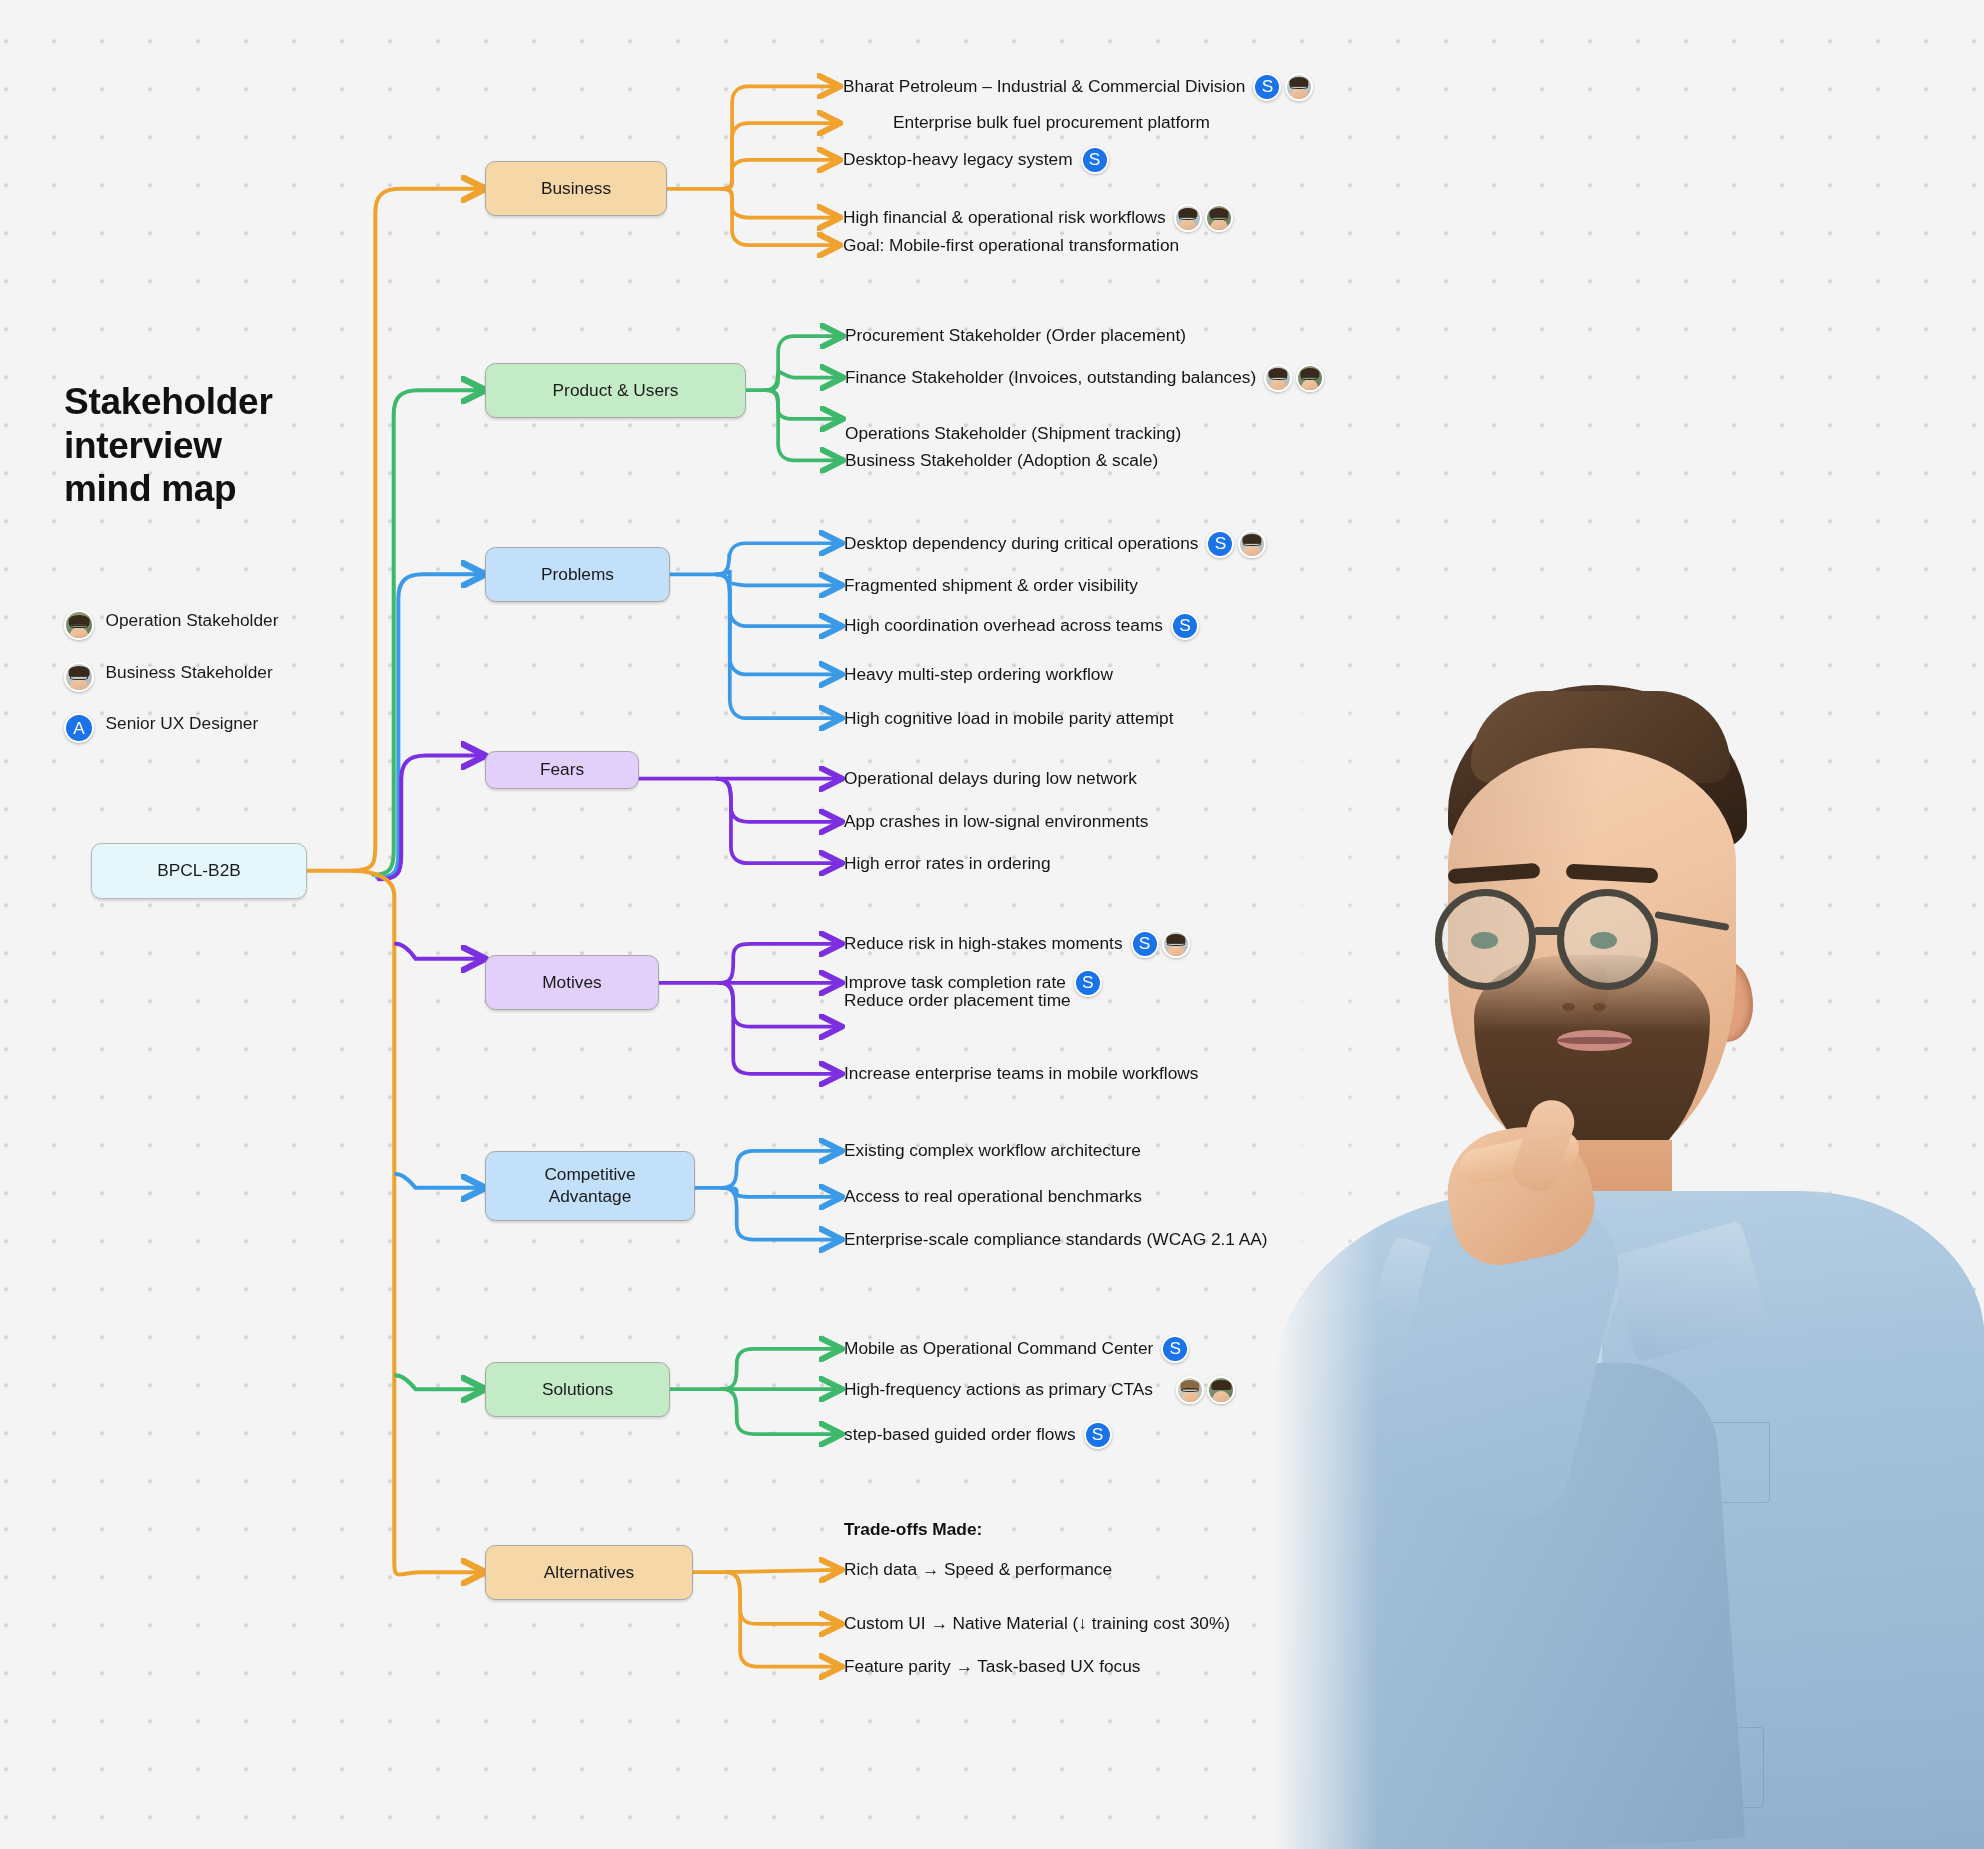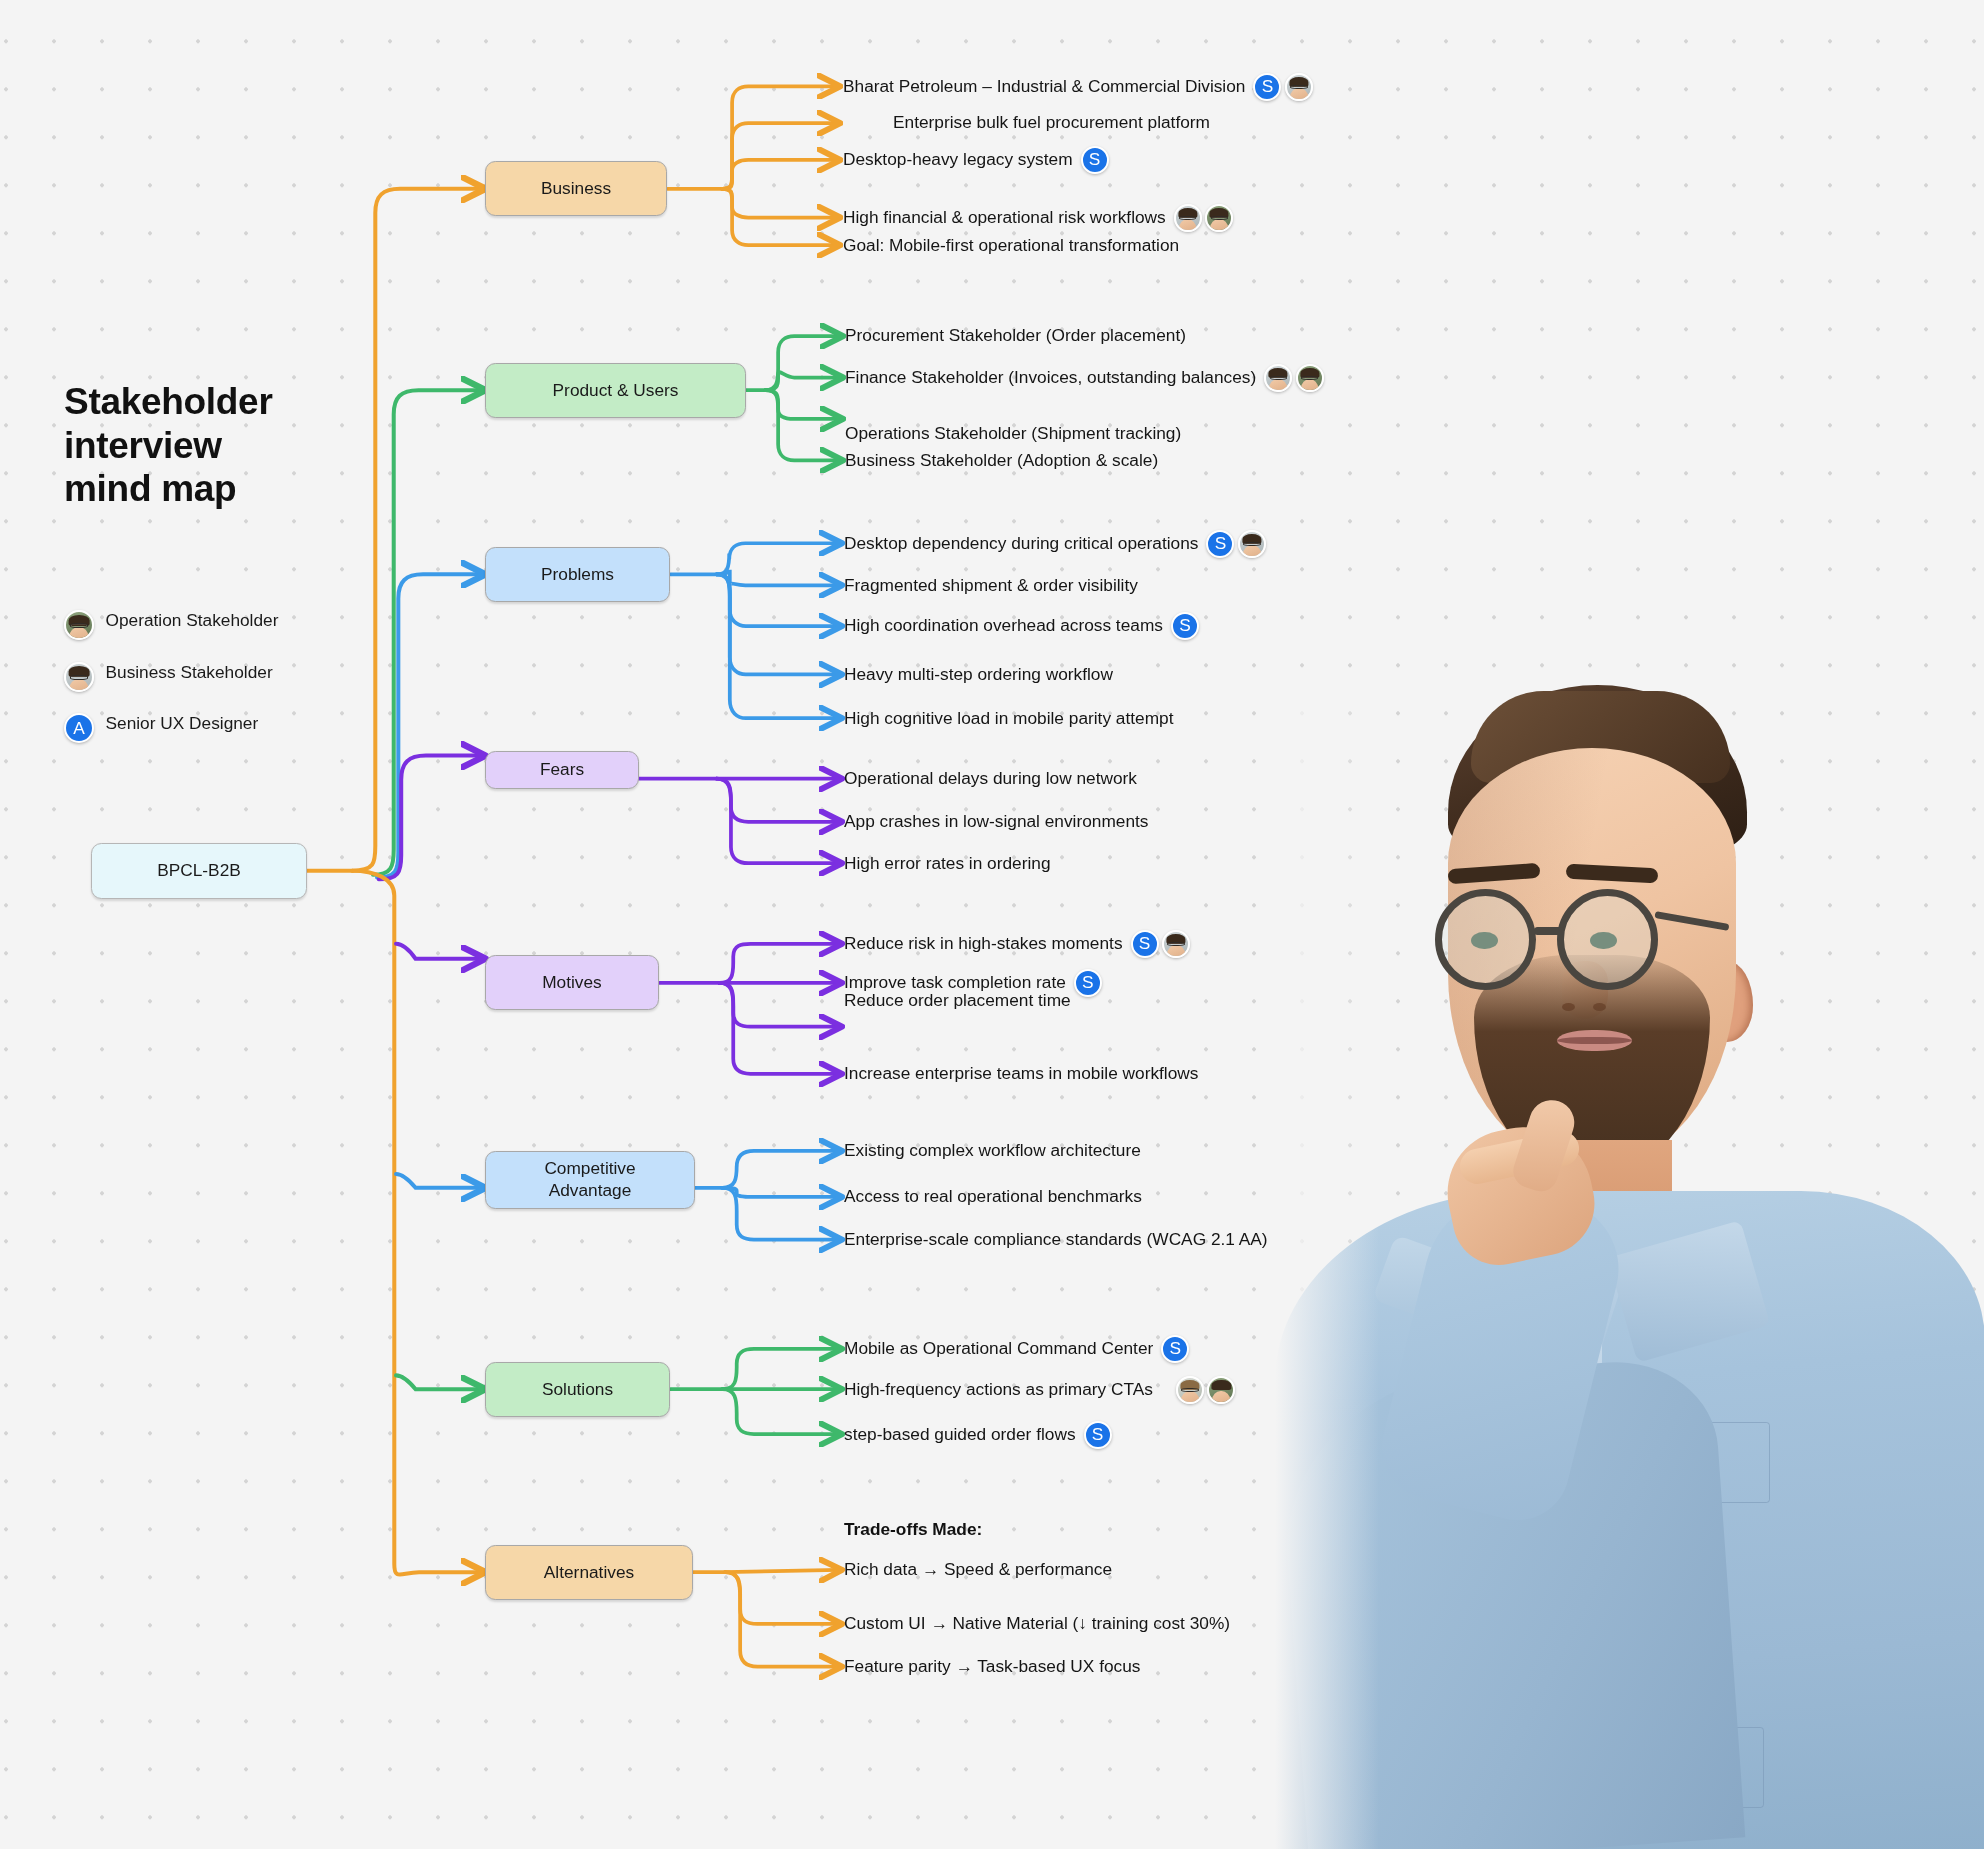--- a/index.html
+++ b/index.html
@@ -327,21 +327,21 @@
   <div class="node n-orange" style="left:485px; top:161px; width:182px; height:55px;">Business</div>
 
   <div class="node n-green" style="left:485px; top:363px; width:261px; height:55px;">Product &amp; Users</div>
 
   <div class="node n-blue" style="left:485px; top:547px; width:185px; height:55px;">Problems</div>
 
   <div class="node n-purple" style="left:485px; top:751px; width:154px; height:38px;">Fears</div>
 
   <div class="node n-purple" style="left:485px; top:955px; width:174px; height:55px;">Motives</div>
 
-  <div class="node n-blue" style="left:485px; top:1151px; width:210px; height:58px;justify-content:center;">
+  <div class="node n-blue" style="left:485px; top:1151px; width:210px; height:70px;justify-content:center;">
     <span style="white-space:pre-line;">Competitive
 Advantage</span>
   </div>
 
   <div class="node n-green" style="left:485px; top:1362px; width:185px; height:55px;">Solutions</div>
 
   <div class="node n-orange" style="left:485px; top:1545px; width:208px; height:55px;">Alternatives</div>
 
   <div class="leaf" style="left:843px; top:74px;">
     <span>Bharat Petroleum – Industrial &amp; Commercial Division</span>

